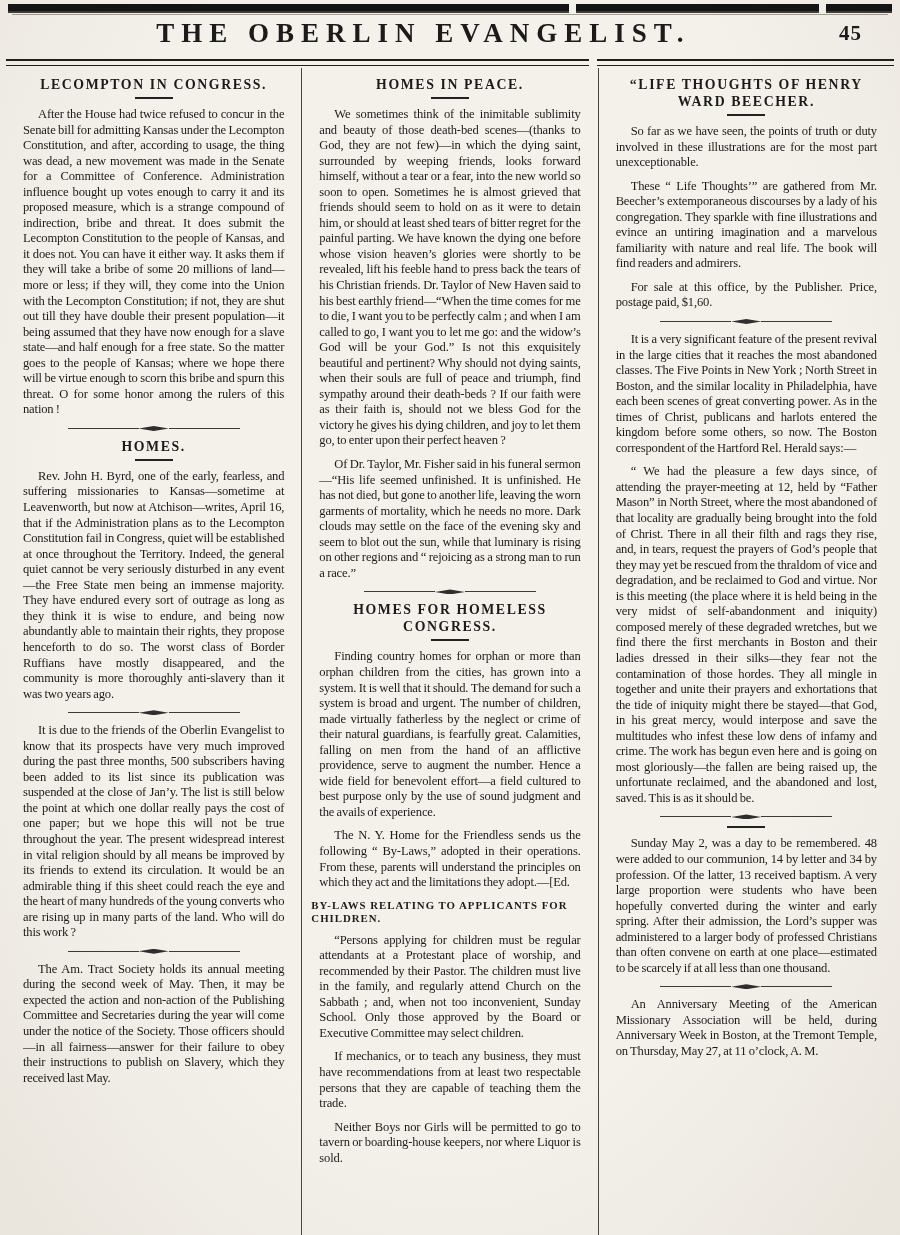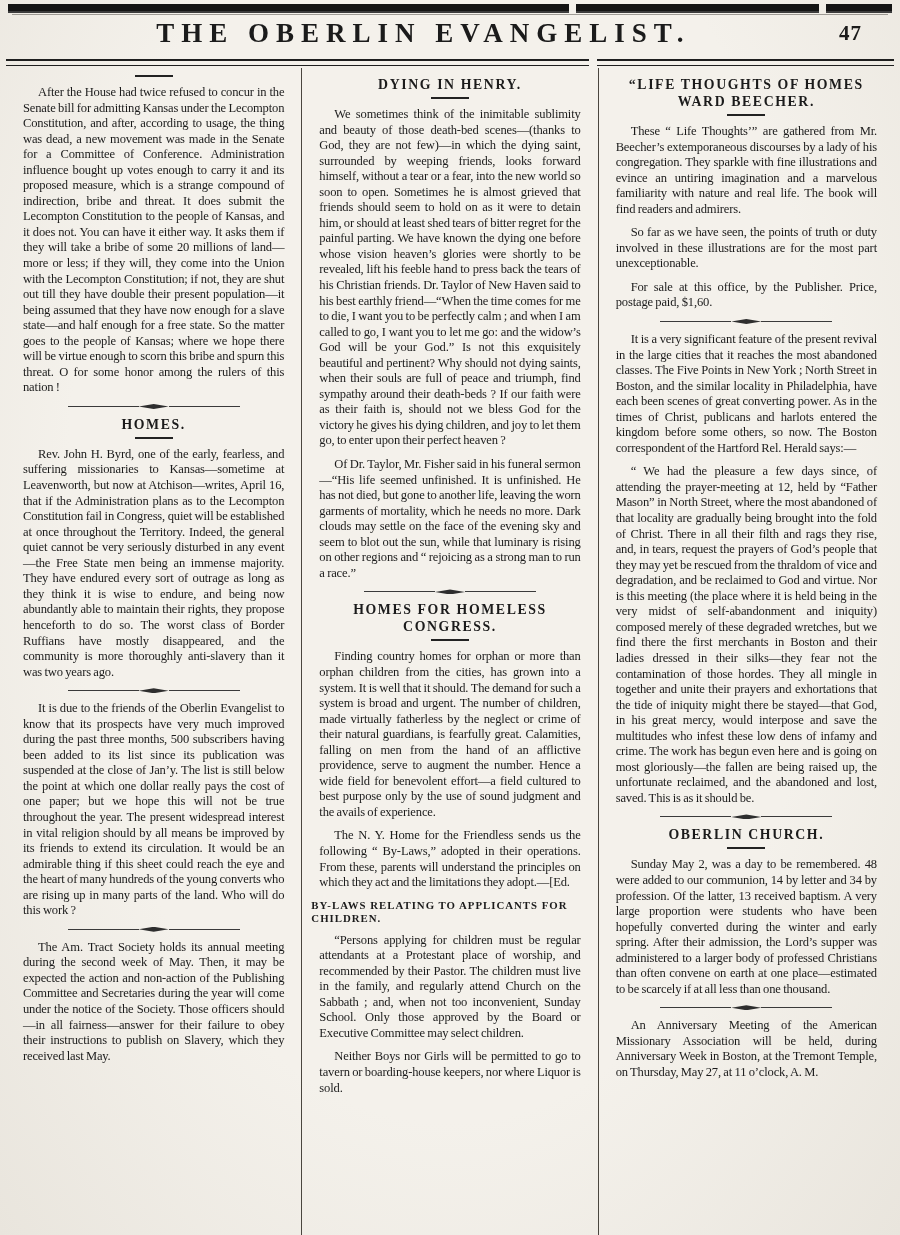--- a/index.html
+++ b/index.html
@@ -67,30 +67,31 @@
 
   <div class="topbar">
     <span class="seg s1"></span>
     <span class="seg s2"></span>
     <span class="seg s3"></span>
   </div>
   <div class="topbar-thin"></div>
 
   <div class="masthead">
     <span class="title">THE OBERLIN EVANGELIST.</span>
-    <span class="pageno">47</span>
+    <span class="pageno">45</span>
   </div>
 
   <div class="double-rule">
     <span class="seg d1"></span>
     <span class="seg d2"></span>
   </div>
 
   <div class="columns">
     <div class="col" id="col-0">
+        <h2>LECOMPTON IN CONGRESS.</h2>
         <div class="hrule"></div>
         <p>After the House had twice refused to concur in the Senate bill for admitting Kansas under the Lecompton Constitution, and after, according to usage, the thing was dead, a new movement was made in the Senate for a Committee of Conference.  Administration influence bought up votes enough to carry it and its proposed measure, which is a strange compound of indirection, bribe and threat.  It does submit the Lecompton Constitution to the people of Kansas, and it does not.  You can have it either way.  It asks them if they will take a bribe of some 20 millions of land—more or less; if they will, they come into the Union with the Lecompton Constitution; if not, they are shut out till they have double their present population—it being assumed that they have now enough for a slave state—and half enough for a free state.  So the matter goes to the people of Kansas; where we hope there will be virtue enough to scorn this bribe and spurn this threat.  O for some honor among the rulers of this nation !</p>
         <div class="sep">
           <span class="line"></span>
           <span class="diamond"></span>
           <span class="line"></span>
         </div>
         <h2>HOMES.</h2>
         <div class="hrule"></div>
         <p>Rev. John H. Byrd, one of the early, fearless, and suffering missionaries to Kansas—sometime at Leavenworth, but now at Atchison—writes, April 16, that if the Administration plans as to the Lecompton Constitution fail in Congress, quiet will be established at once throughout the Territory.  Indeed, the general quiet cannot be very seriously disturbed in any event—the Free State men being an immense majority.  They have endured every sort of outrage as long as they think it is wise to endure, and being now abundantly able to maintain their rights, they propose henceforth to do so.  The worst class of Border Ruffians have mostly disappeared, and the community is more thoroughly anti-slavery than it was two years ago.</p>
@@ -101,56 +102,56 @@
         </div>
         <p>It is due to the friends of the Oberlin Evangelist to know that its prospects have very much improved during the past three months, 500 subscribers having been added to its list since its publication was suspended at the close of Jan’y. The list is still below the point at which one dollar really pays the cost of one paper; but we hope this will not be true throughout the year.  The present widespread interest in vital religion should by all means be improved by its friends to extend its circulation.  It would be an admirable thing if this sheet could reach the eye and the heart of many hundreds of the young converts who are rising up in many parts of the land.  Who will do this work ?</p>
         <div class="sep">
           <span class="line"></span>
           <span class="diamond"></span>
           <span class="line"></span>
         </div>
         <p>The Am. Tract Society holds its annual meeting during the second week of May.  Then, it may be expected the action and non-action of the Publishing Committee and Secretaries during the year will come under the notice of the Society.  Those officers should—in all fairness—answer for their failure to obey their instructions to publish on Slavery, which they received last May.</p>
       </div>
     <div class="col" id="col-1">
-        <h2>DYING IN HENRY.</h2>
+        <h2>HOMES IN PEACE.</h2>
         <div class="hrule"></div>
         <p>We sometimes think of the inimitable sublimity and beauty of those death-bed scenes—(thanks to God, they are not few)—in which the dying saint, surrounded by weeping friends, looks forward himself, without a tear or a fear, into the new world so soon to open.  Sometimes he is almost grieved that friends should seem to hold on as it were to detain him, or should at least shed tears of bitter regret for the painful parting.  We have known the dying one before whose vision heaven’s glories were shortly to be revealed, lift his feeble hand to press back the tears of his Christian friends.  Dr. Taylor of New Haven said to his best earthly friend—“When the time comes for me to die, I want you to be perfectly calm ; and when I am called to go, I want you to let me go:  and the widow’s God will be your God.”  Is not this exquisitely beautiful and pertinent?  Why should not dying saints, when their souls are full of peace and triumph, find sympathy around their death-beds ?  If our faith were as their  faith  is,  should not we bless God for the victory he gives his dying children, and joy to let them go, to enter upon their perfect heaven ?</p>
         <p>Of Dr. Taylor, Mr. Fisher said in his funeral sermon—“His life seemed unfinished.  It is unfinished.  He has not died, but gone to another life, leaving the worn garments of mortality, which he needs no more.  Dark clouds may settle on the face of the evening sky and seem to blot out the sun, while that luminary is rising on other regions and “ rejoicing as a strong man to run a race.”</p>
         <div class="sep">
           <span class="line"></span>
           <span class="diamond"></span>
           <span class="line"></span>
         </div>
         <h2>HOMES FOR HOMELESS CONGRESS.</h2>
         <div class="hrule"></div>
         <p>Finding country homes for orphan or more than orphan children from the cities, has grown into a system.  It is well that it should.  The demand for such a system is broad and urgent.  The number of children, made virtually fatherless by the neglect or crime of their natural guardians, is fearfully great.  Calamities, falling on men from the hand of an afflictive providence, serve to augment the number.  Hence a wide field for benevolent effort—a field cultured to best purpose only by the use of sound judgment and the avails of experience.</p>
         <p>The N. Y. Home for the Friendless sends us the following “ By-Laws,” adopted in their operations.  From these, parents will understand the principles on which they act and the limitations they adopt.—[Ed.</p>
         <h3>BY-LAWS RELATING TO APPLICANTS FOR CHILDREN.</h3>
         <p>“Persons applying for children must be regular attendants at a Protestant place of worship, and recommended by their Pastor.  The children must live in the family, and regularly attend Church on the Sabbath ; and, when not too inconvenient, Sunday School.  Only those approved by the Board or Executive Committee may select children.</p>
+        <p>If mechanics, or to teach any business, they must have recommendations from at least two respectable persons that they are capable of teaching them the trade.</p>
         <p>Neither Boys nor Girls will be permitted to go to tavern or boarding-house keepers, nor where Liquor is sold.</p>
       </div>
     <div class="col" id="col-2">
-        <h2>“LIFE THOUGHTS OF HOMES WARD BEECHER.</h2>
+        <h2>“LIFE THOUGHTS OF HENRY WARD BEECHER.</h2>
         <div class="hrule"></div>
+        <p>So far as we have seen, the points of truth or duty involved in these illustrations are for the most part unexceptionable.</p>
         <p>These “ Life Thoughts’” are gathered from Mr. Beecher’s extemporaneous discourses by a lady of his congregation.  They sparkle with fine illustrations and evince an untiring imagination and a marvelous familiarity with nature and real life.  The book will find readers and admirers.</p>
-        <p>So far as we have seen, the points of truth or duty involved in these illustrations are for the most part unexceptionable.</p>
         <p>For sale at this office, by the Publisher.   Price, postage paid, $1,60.</p>
         <div class="sep">
           <span class="line"></span>
           <span class="diamond"></span>
           <span class="line"></span>
         </div>
         <p>It is a very significant feature of the present revival in the large cities that it reaches the most abandoned classes. The Five Points in New York ; North Street in Boston, and the similar locality in Philadelphia, have each been scenes of great converting power.  As in the times of Christ, publicans and harlots entered the kingdom before some others, so now.  The Boston correspondent of the Hartford Rel. Herald says:—</p>
         <p>“ We had the pleasure a few days since, of attending the prayer-meeting at 12, held by “Father Mason” in North Street, where the most abandoned of that locality are gradually being brought into the fold of Christ.  There in all their filth and rags they rise, and, in tears, request the prayers of God’s people that they may yet be rescued from the thraldom of vice and degradation, and be reclaimed to God and virtue.  Nor is this meeting (the place where it is held being in the very midst of self-abandonment and iniquity) composed merely of these degraded wretches, but we find there the first merchants in Boston and their ladies dressed in their silks—they fear not the contamination of those hordes.  They all mingle in together and unite their prayers and exhortations that the tide of iniquity might there be stayed—that God, in his great mercy, would interpose and save the multitudes who infest these low dens of infamy and crime.  The work has begun even here and is going on most gloriously—the fallen are being raised up, the unfortunate reclaimed, and the abandoned and lost, saved.  This is as it should be.</p>
         <div class="sep">
           <span class="line"></span>
           <span class="diamond"></span>
           <span class="line"></span>
         </div>
-        <h2>OBERLIN CHURCH.</h2>
         <div class="hrule"></div>
         <p>Sunday May 2, was a day to be remembered.  48 were added to our communion, 14 by letter and 34 by profession.  Of the latter, 13 received baptism.  A very large proportion were students who have been hopefully converted during the winter and early spring.  After their admission, the Lord’s supper was administered to a larger body of professed Christians than often convene on earth at one place—estimated to be scarcely if at all less than one thousand.</p>
         <div class="sep">
           <span class="line"></span>
           <span class="diamond"></span>
           <span class="line"></span>
         </div>
         <p>An Anniversary Meeting of the American Missionary Association will be held, during Anniversary Week in Boston, at the Tremont Temple, on Thursday, May 27, at 11 o’clock, A. M.</p>
       </div>
   </div>

